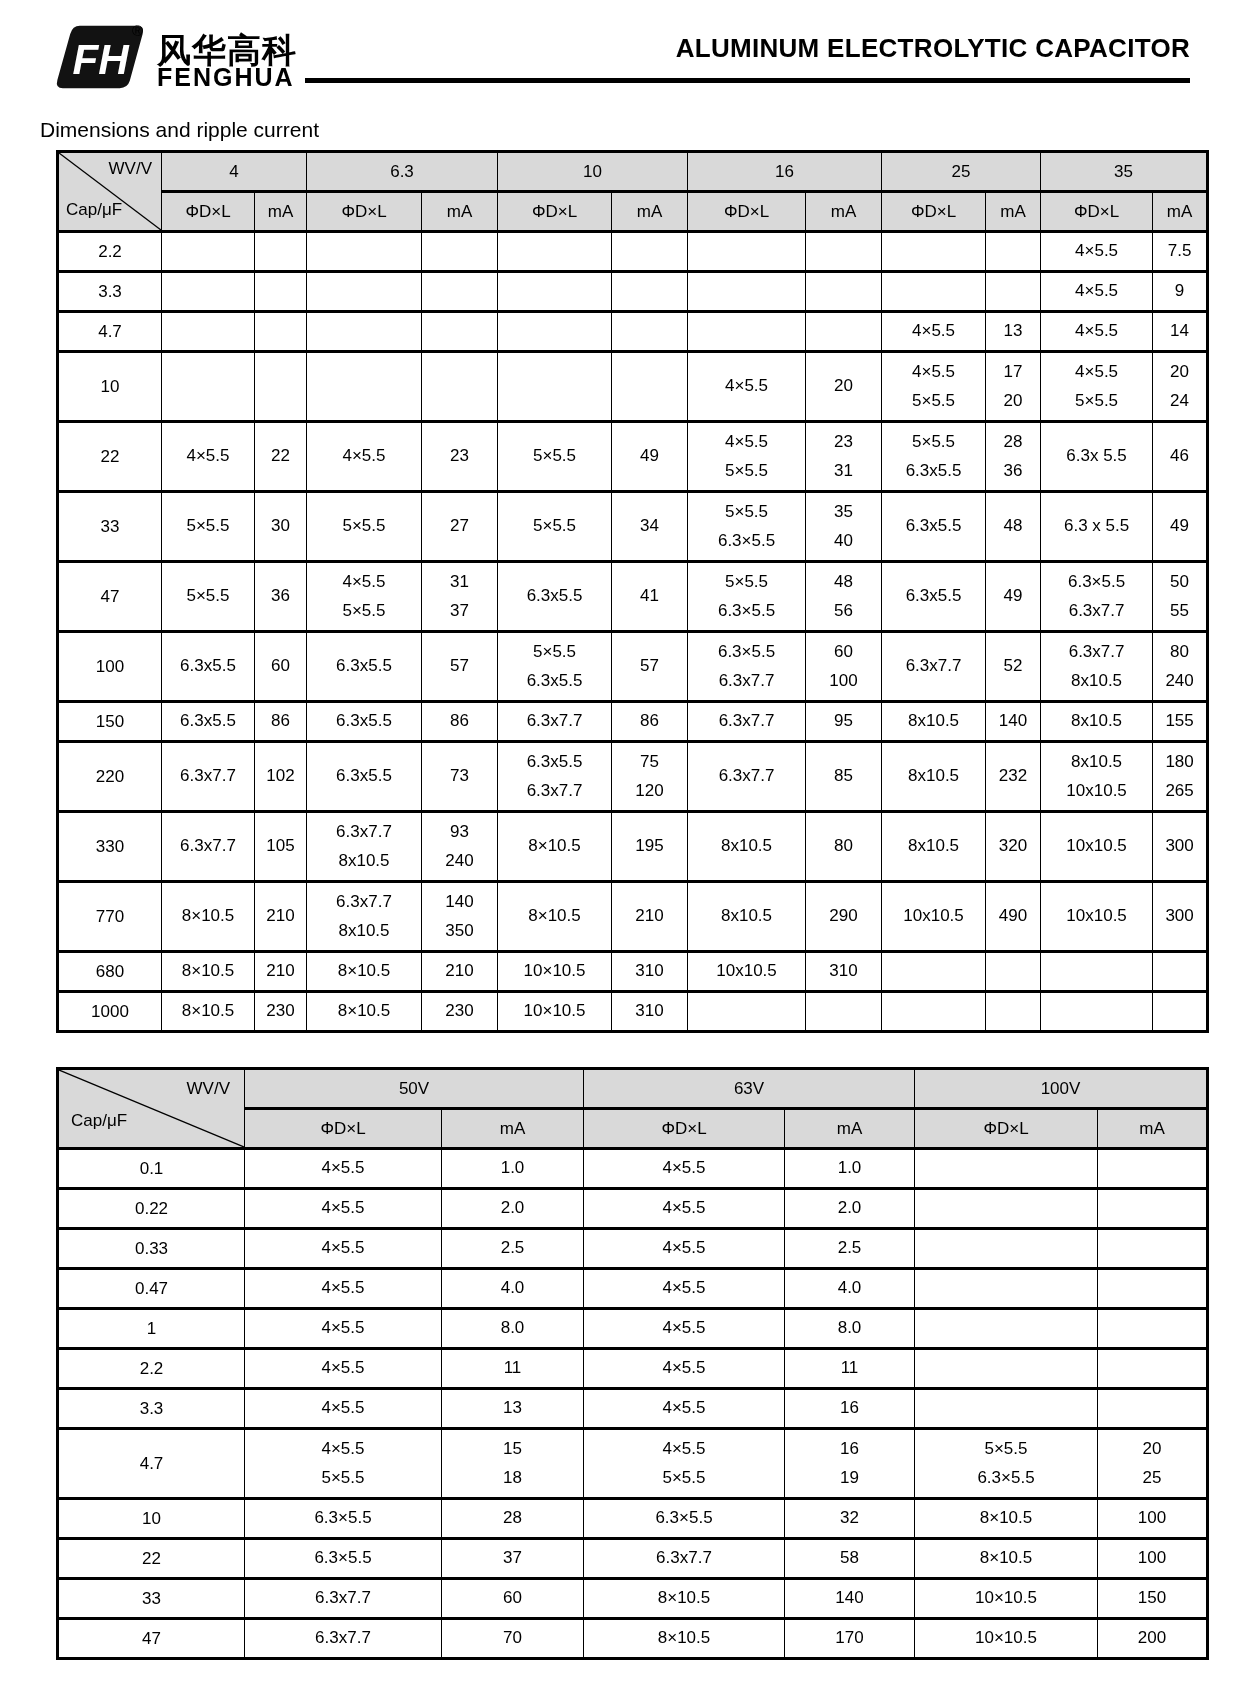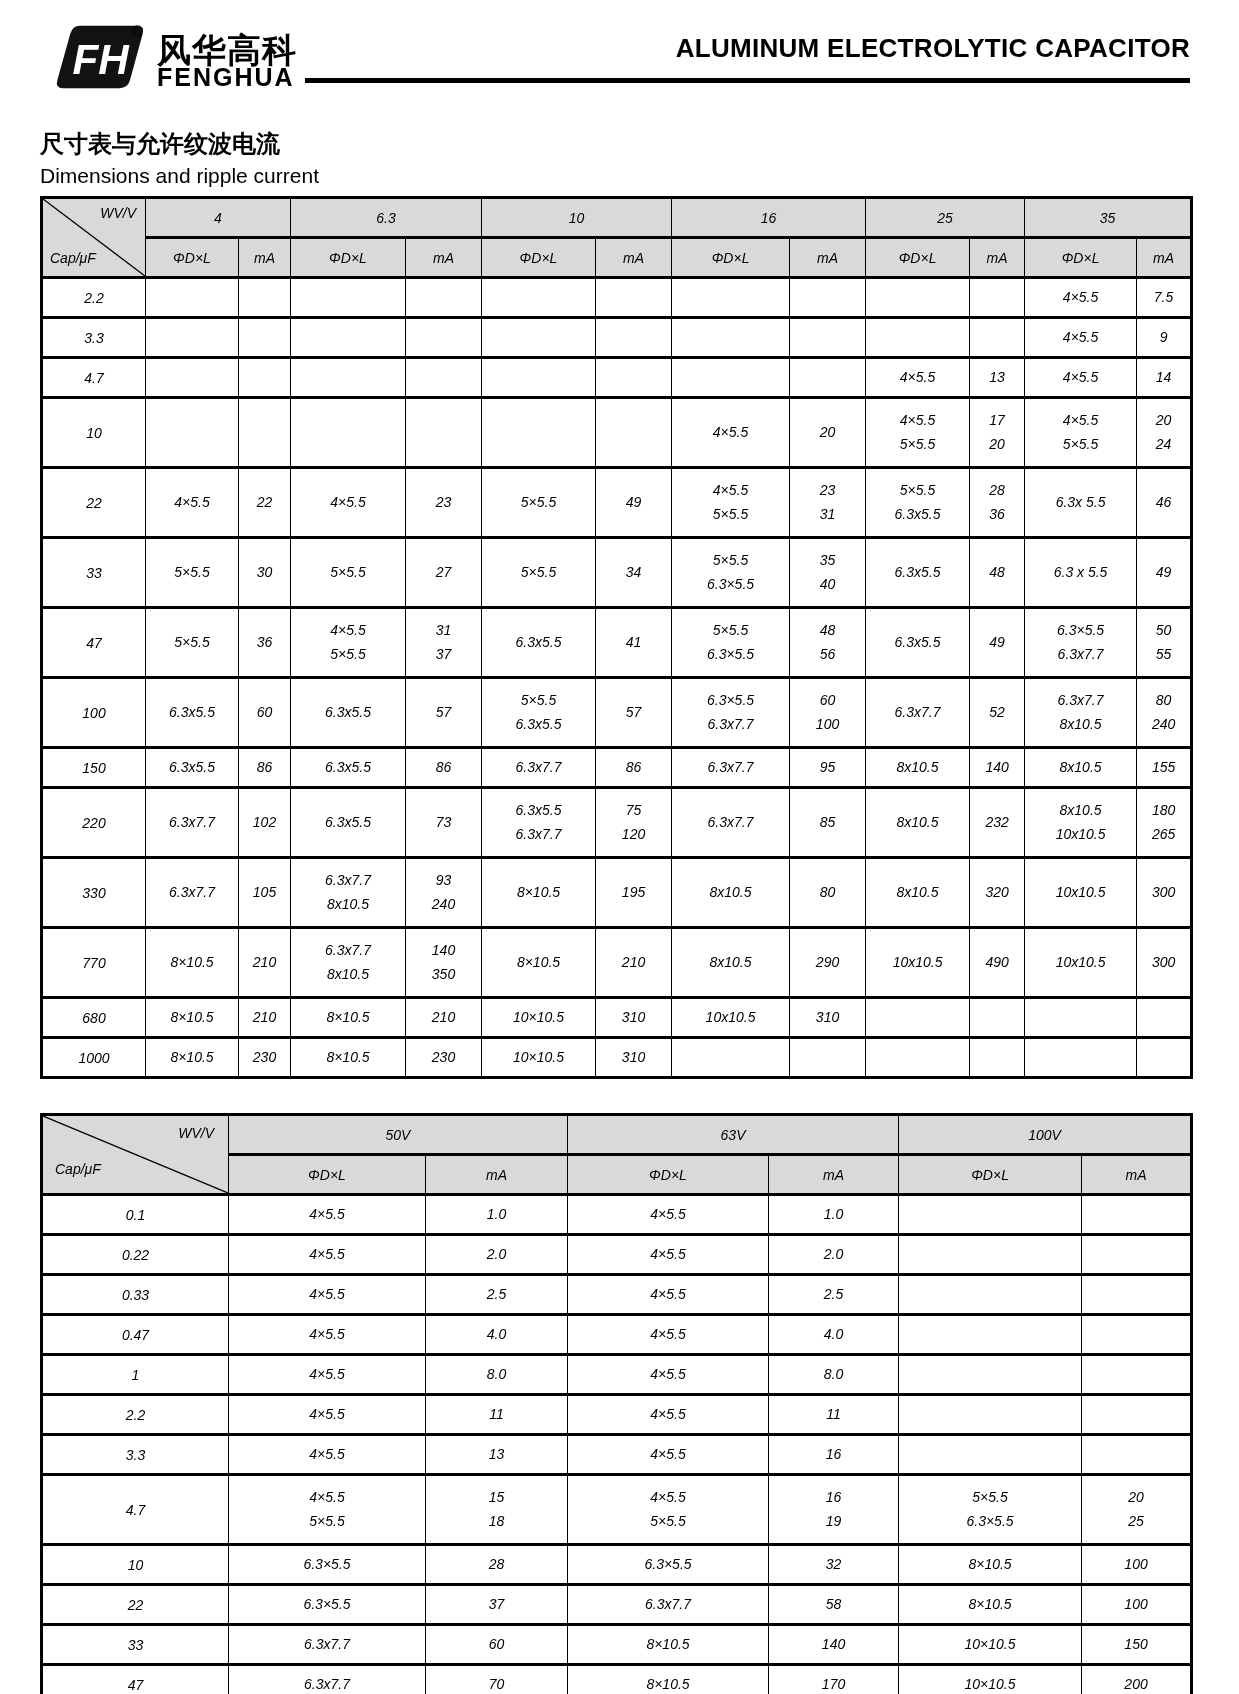--- a/index.html
+++ b/index.html
@@ -23,24 +23,23 @@
   .logo-en { position: absolute; left: 157px; top: 63px; font-size: 25px; font-weight: bold; letter-spacing: 2px; }
   .doc-title { position: absolute; right: 49px; top: 33px; font-size: 26px; font-weight: bold; letter-spacing: 0.3px; white-space: nowrap; }
   .hdr-rule { position: absolute; left: 305px; right: 49px; top: 78px; height: 5px; background: #000; }
   
   .sec-zh { margin: 10px 0 4px 40px; font-size: 24px; font-weight: 600; }
   .sec-en { margin: 0 0 8px 40px; font-size: 21px; font-weight: 400; }
   
   table {
     border-collapse: collapse;
     table-layout: fixed;
-    margin-left: 40px;
+    margin-left: 56px;
     width: 1150px;
-    font-size: 14px;
-    font-style: italic;
+    font-size: 17px;
   }
   #t2 { margin-top: 34px; }
   th, td {
     border-left: 1.5px solid #000;
     border-right: 1.5px solid #000;
     border-top: 3px solid #000;
     border-bottom: 3px solid #000;
     text-align: center;
     vertical-align: middle;
     padding: 2px 1px;
@@ -68,21 +67,20 @@
       <path d="M28 2 L90 2 Q99 2 96.5 11 L82.5 62 Q80 70 71.5 70 L9.5 70 Q1 70 3.5 61 L17.5 11 Q20 2 28 2 Z" fill="#121212"></path>
       <text x="20" y="54" font-size="46" font-style="italic" font-weight="bold" fill="#ffffff" font-family="'Liberation Sans', sans-serif">FH</text>
     </svg>
     <span class="reg">®</span>
     <div class="logo-zh">风华高科</div>
     <div class="logo-en">FENGHUA</div>
     <h1 class="doc-title">ALUMINUM ELECTROLYTIC CAPACITOR</h1>
     <div class="hdr-rule"></div>
   </div>
 
-  <h2 class="sec-zh">尺寸表与允许纹波电流</h2>
   <h3 class="sec-en">Dimensions and ripple current</h3>
 
   <table id="t1">
       <colgroup>
         <col style="width:104px">
         <col style="width:93px">
         <col style="width:52px">
         <col style="width:115px">
         <col style="width:76px">
         <col style="width:114px">

